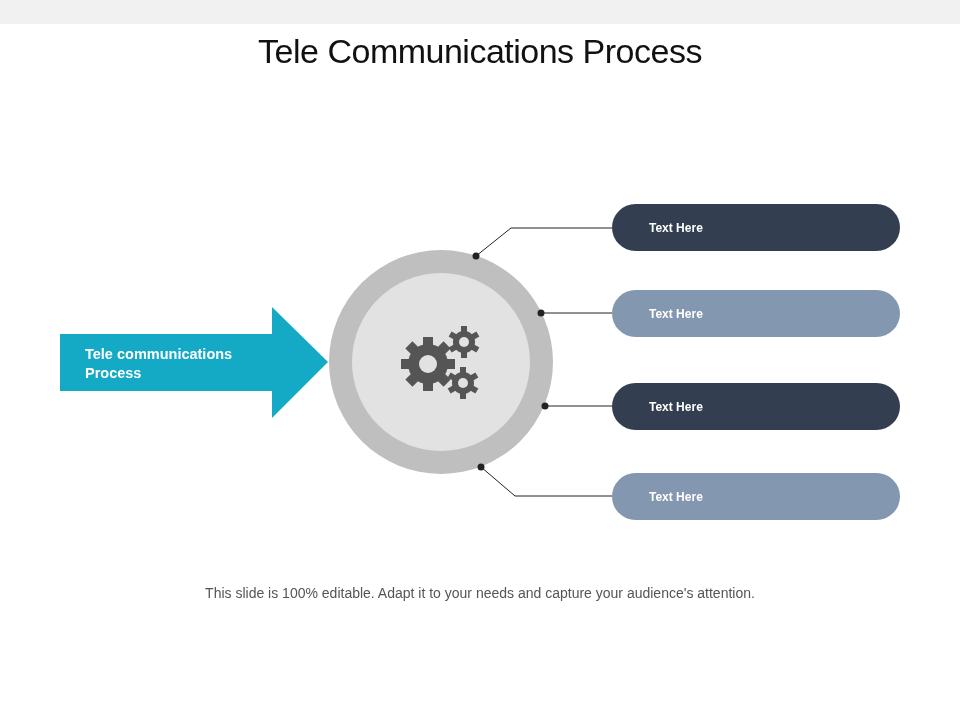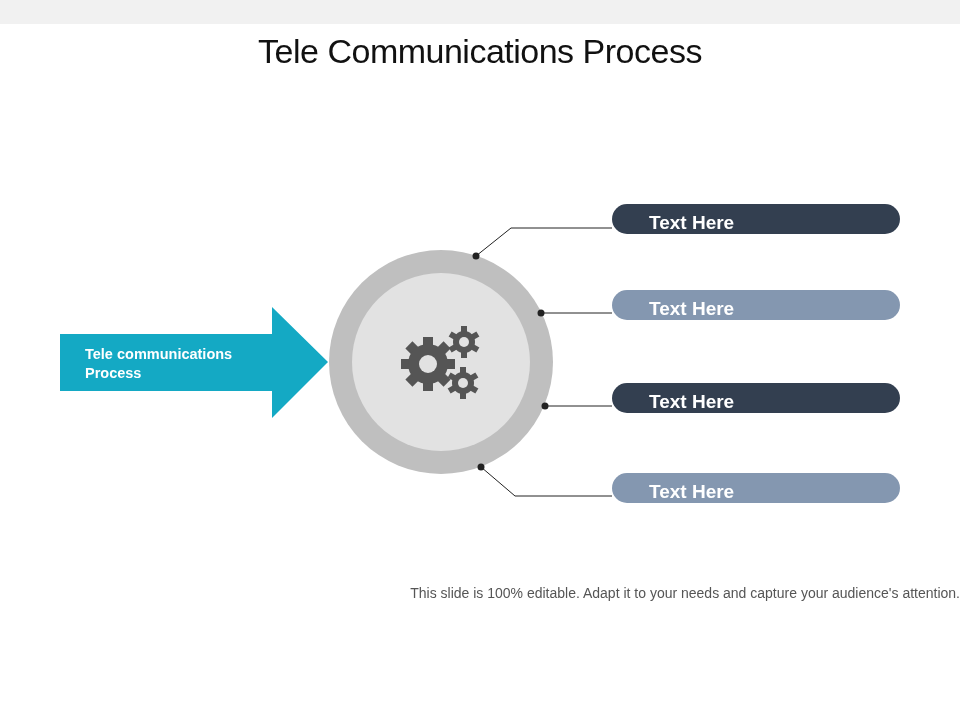--- a/index.html
+++ b/index.html
@@ -11,28 +11,28 @@
   .title {
     position: absolute; left: 0; top: 32px; width: 960px; text-align: center;
     font-size: 34px; color: #111111; letter-spacing: -0.5px;
   }
   .arrow-label {
     position: absolute; left: 85px; top: 345px; width: 200px;
     font-size: 14.5px; font-weight: bold; color: #ffffff; line-height: 19px;
   }
   .diagram { position: absolute; left: 0; top: 0; }
   .pill {
-    position: absolute; left: 612px; width: 288px; height: 30px; border-radius: 24px;
-    color: #ffffff; font-weight: bold; font-size: 19px;
-    display: flex; align-items: flex-end; box-sizing: border-box; padding-left: 37px;
+    position: absolute; left: 612px; width: 288px; height: 47px; border-radius: 24px;
+    color: #ffffff; font-weight: bold; font-size: 12px;
+    display: flex; align-items: center; box-sizing: border-box; padding-left: 37px;
   }
   .pill.dark { background: #333f50; }
   .pill.light { background: #8497b0; }
   .footer {
-    position: absolute; left: 0; top: 585px; width: 960px; text-align: right;
+    position: absolute; left: 0; top: 585px; width: 960px; text-align: center;
     font-size: 14px; color: #555555;
   }
 </style>
 </head>
 <body>
 
 <div class="topbar"></div>
 
 <div class="title">Tele Communications Process</div>
 

